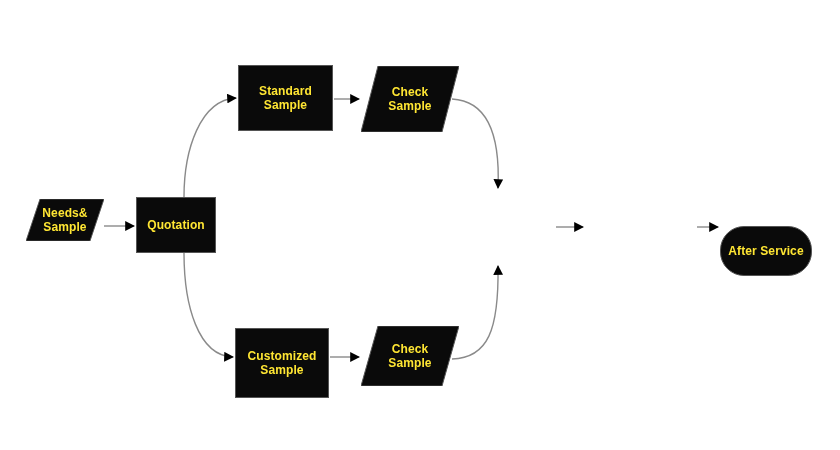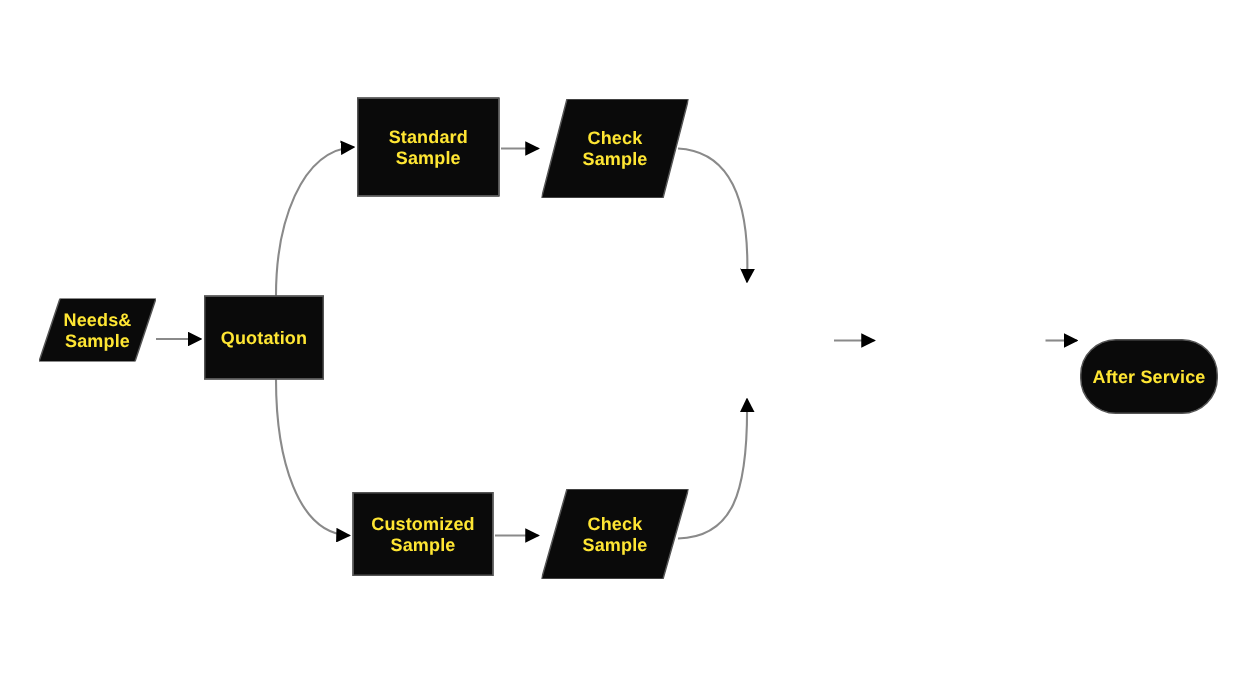--- a/index.html
+++ b/index.html
@@ -125,21 +125,21 @@
   </div>
 
   <div class="node shape-para" style="left:361px; top:66px; width:98px; height:66px;">
     <svg class="para-bg" viewBox="0 0 98 66" preserveAspectRatio="none">
       <polygon points="17,0 98,0 81,66 0,66" fill="#0a0a0a" stroke="#555555" stroke-width="1"></polygon>
     </svg>
     <span class="node-label">Check
 Sample</span>
   </div>
 
-  <div class="node shape-rect" style="left:235px; top:328px; width:94px; height:56px;">
+  <div class="node shape-rect" style="left:235px; top:328px; width:94px; height:70px;">
     <span class="node-label">Customized
 Sample</span>
   </div>
 
   <div class="node shape-para" style="left:361px; top:326px; width:98px; height:60px;">
     <svg class="para-bg" viewBox="0 0 98 60" preserveAspectRatio="none">
       <polygon points="17,0 98,0 81,60 0,60" fill="#0a0a0a" stroke="#555555" stroke-width="1"></polygon>
     </svg>
     <span class="node-label">Check
 Sample</span>

